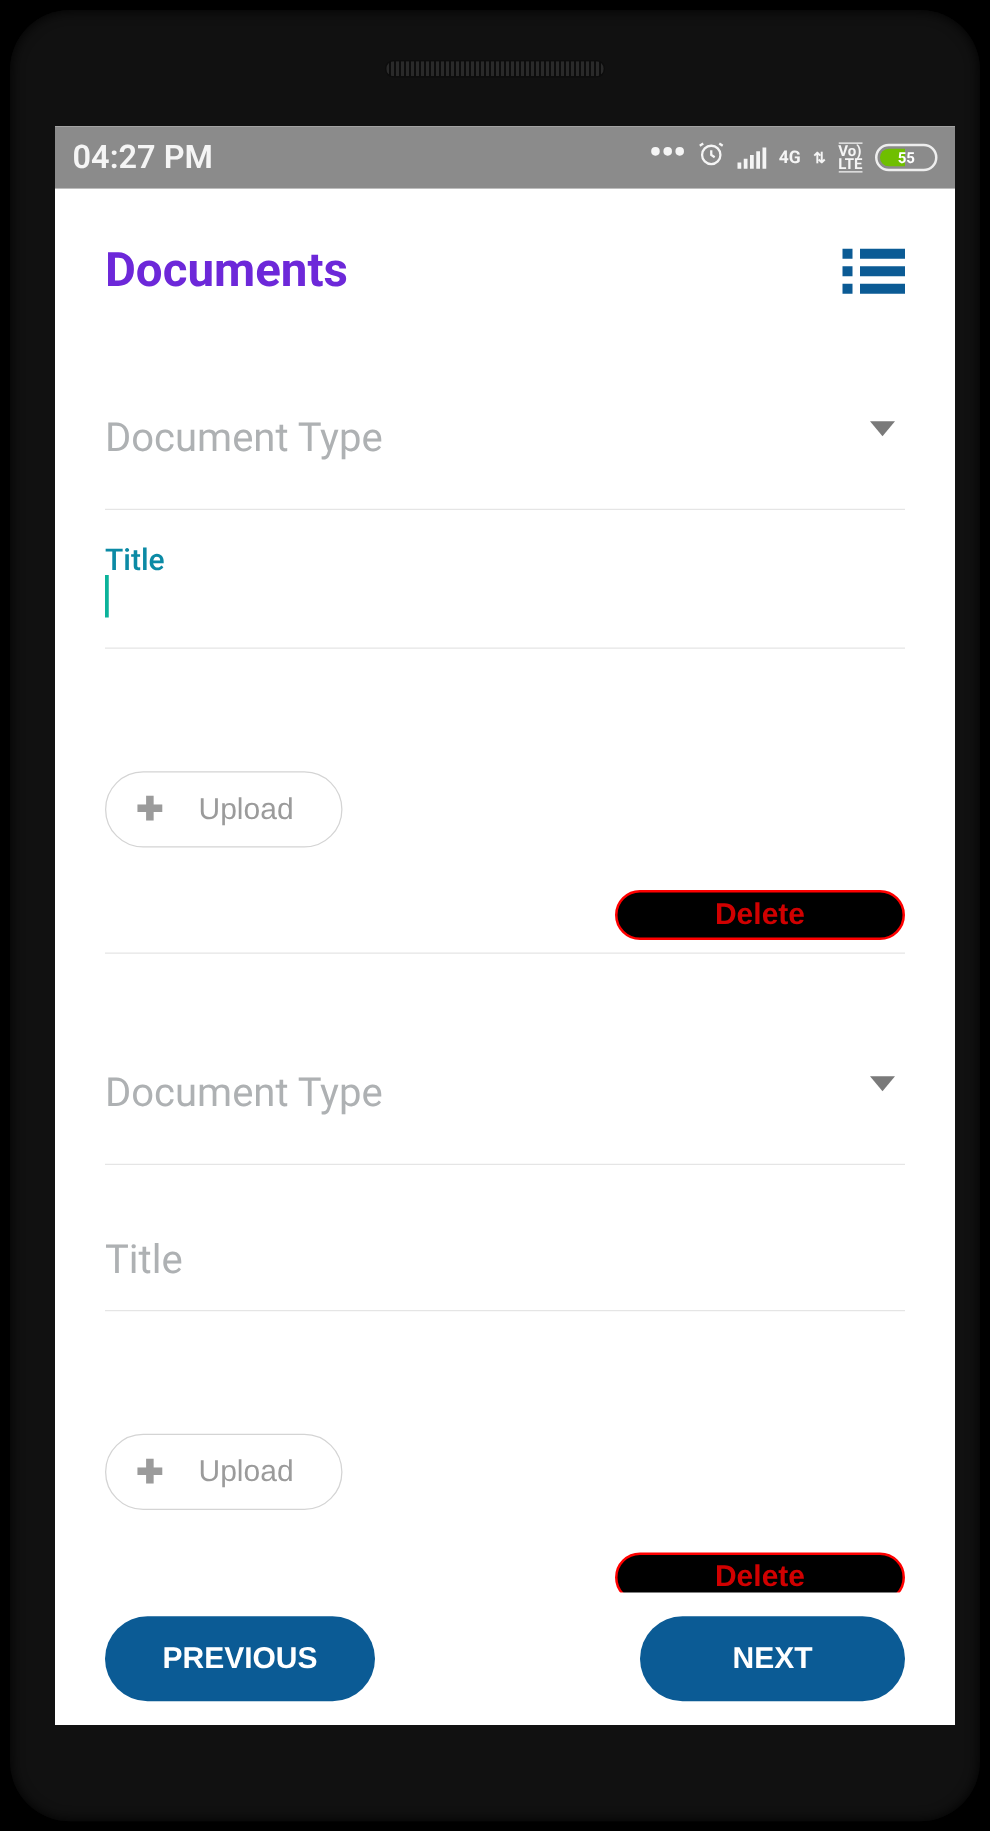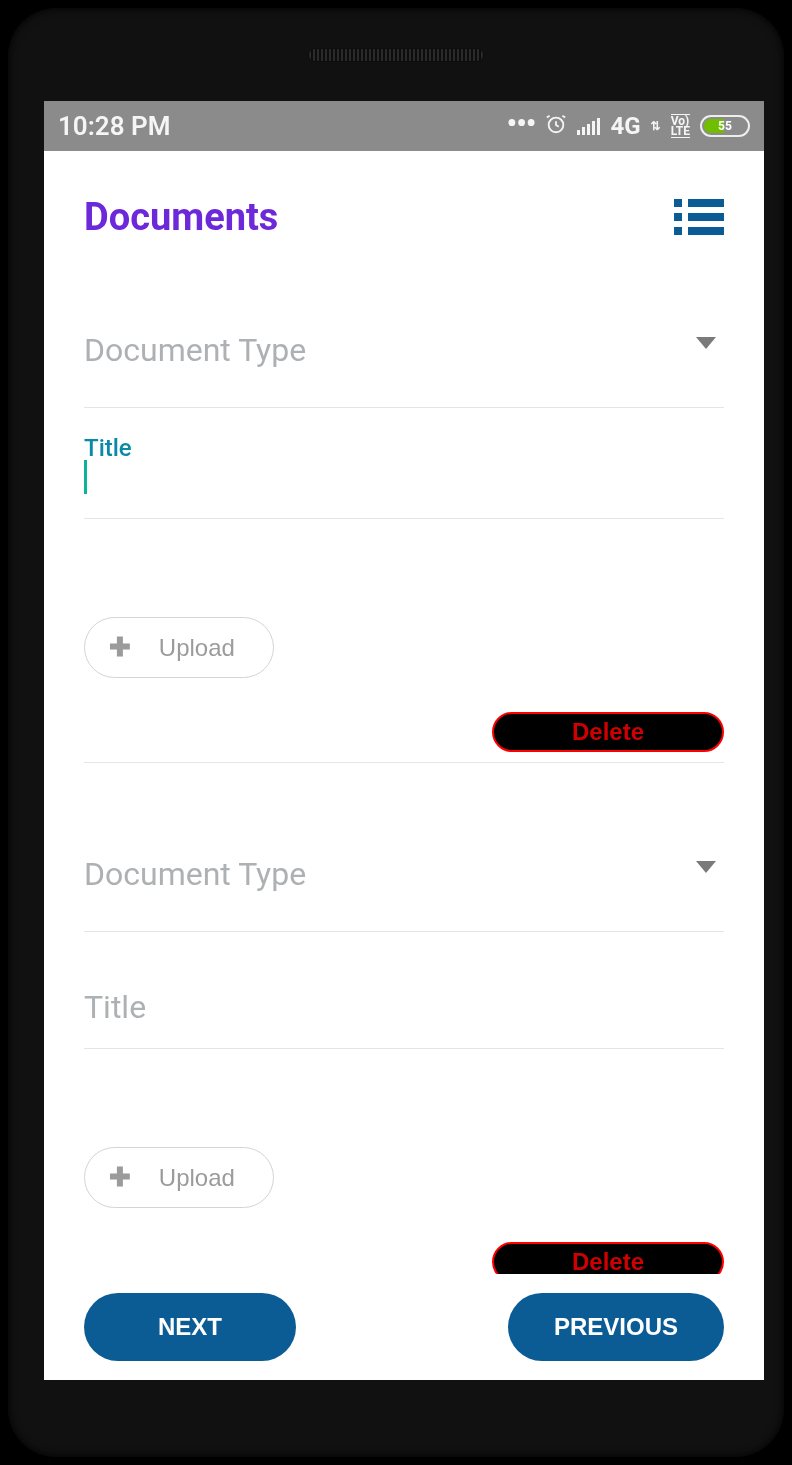--- a/index.html
+++ b/index.html
@@ -58,21 +58,21 @@
   }
   .status-time { flex: 0 0 auto; }
   .status-spacer { flex: 1 1 auto; }
   .status-icons {
     display: flex;
     align-items: center;
     gap: 10px;
     font-size: 22px;
   }
   .status-dots { font-size: 30px; letter-spacing: -1px; line-height: 0.3; position: relative; top:-4px; }
-  .status-4g { font-weight: 700; font-size: 24px; }
+  .status-4g { font-weight: 700; font-size: 14px; }
   .status-volte {
     font-size: 12px; line-height: 10px; font-weight: 700;
     border: 1px solid #f5f5f5; border-left:none;border-right:none;
     padding: 1px 0;
   }
   .battery {
     width: 50px; height: 22px; border: 2px solid #eee; border-radius: 11px;
     position: relative; display:flex;align-items:center;
   }
   .battery-fill {
@@ -197,21 +197,21 @@
   .signal-bars span:nth-child(5){height:17px;}
 </style>
 </head>
 <body>
 
 <div class="phone-frame">
   <div class="speaker"></div>
   <div class="screen">
 
     <div class="status-bar">
-      <div class="status-time">10:28 PM</div>
+      <div class="status-time">04:27 PM</div>
       <div class="status-spacer"></div>
       <div class="status-icons">
         <span class="status-dots">•••</span>
         <span>
           <svg width="22" height="22" viewBox="0 0 24 24" fill="none" stroke="#f5f5f5" stroke-width="2">
             <circle cx="12" cy="13" r="8"></circle>
               <path d="M12 9v4l3 2"></path>
               <path d="M5 3l-3 2M19 3l3 2"></path>
           </svg>
         </span>
@@ -282,19 +282,19 @@
             <span>Upload</span>
           </button>
           <div class="delete-row">
             <button class="delete-btn">Delete</button>
           </div>
         </div>
 
       </div>
 
       <div class="bottom-nav">
+        <button class="nav-btn">PREVIOUS</button>
         <button class="nav-btn next">NEXT</button>
-        <button class="nav-btn">PREVIOUS</button>
       </div>
 
     </div>
   </div>
 </div>
 
 </body></html>

